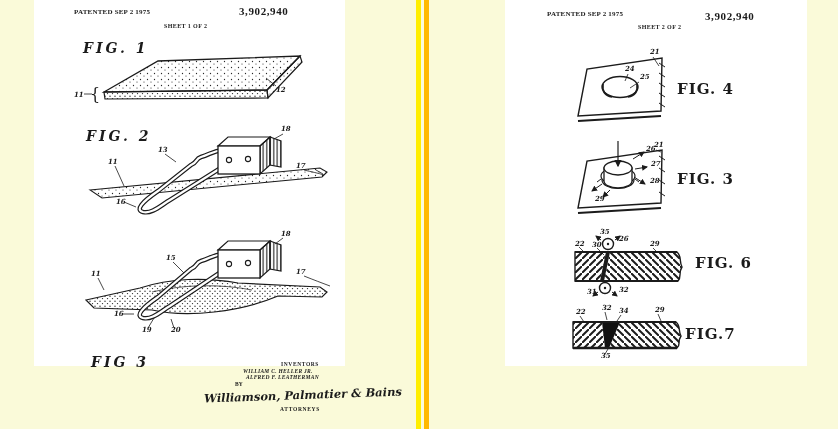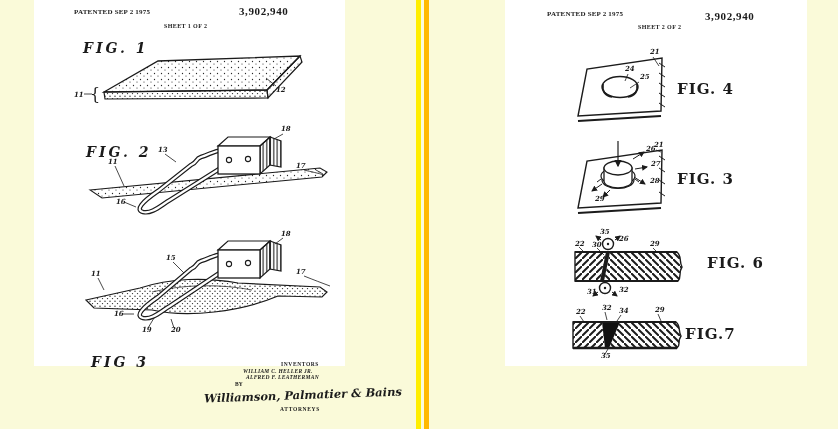--- a/index.html
+++ b/index.html
@@ -26,25 +26,25 @@
   .pl .hdr-num   { left:205px; top:5px; }
   .pl .hdr-sheet { left:130px; top:23px; }
   .pr .hdr-date  { left:42px;  top:10px; }
   .pr .hdr-num   { left:200px; top:10px; }
   .pr .hdr-sheet { left:133px; top:24px; }
 
   .figlabel { position:absolute; font-weight:bold; white-space:nowrap; }
   .figlabel.fancy { font-style:italic; font-size:14px; letter-spacing:3px; font-family:"DejaVu Serif",serif; }
   .figlabel.plain { font-size:15px; letter-spacing:1px; font-family:"DejaVu Serif",serif; }
   .f1 { left:49px;  top:40px;  }
-  .f2 { left:52px;  top:144px; }
+  .f2 { left:52px;  top:128px; }
   .f3 { left:57px;  top:354px; }
   .f4 { left:172px; top:80px;  }
   .f5 { left:172px; top:170px; }
-  .f6 { left:202px; top:254px;text-align:center; }
+  .f6 { left:190px; top:254px;text-align:center; }
   .f7 { left:180px; top:325px; }
 
   .sig { position:absolute; left:0; top:0; width:311px; height:429px; pointer-events:none; }
   .sig > div { position:absolute; white-space:nowrap; }
   .sig-inventors { left:247px; top:361px; font-size:5.5px; font-weight:bold; letter-spacing:.6px; }
   .sig-n1        { left:209px; top:368px; font-size:5.5px; font-weight:bold; font-style:italic; letter-spacing:.3px; }
   .sig-n2        { left:212px; top:374px; font-size:5.5px; font-weight:bold; font-style:italic; letter-spacing:.3px; }
   .sig-by        { left:201px; top:381px; font-size:5.5px; font-weight:bold; }
   .sig-script    { left:170px; top:388px; font-size:11.5px; font-style:italic; font-weight:bold;
                    font-family:"DejaVu Serif",serif; transform:rotate(-2deg); }

